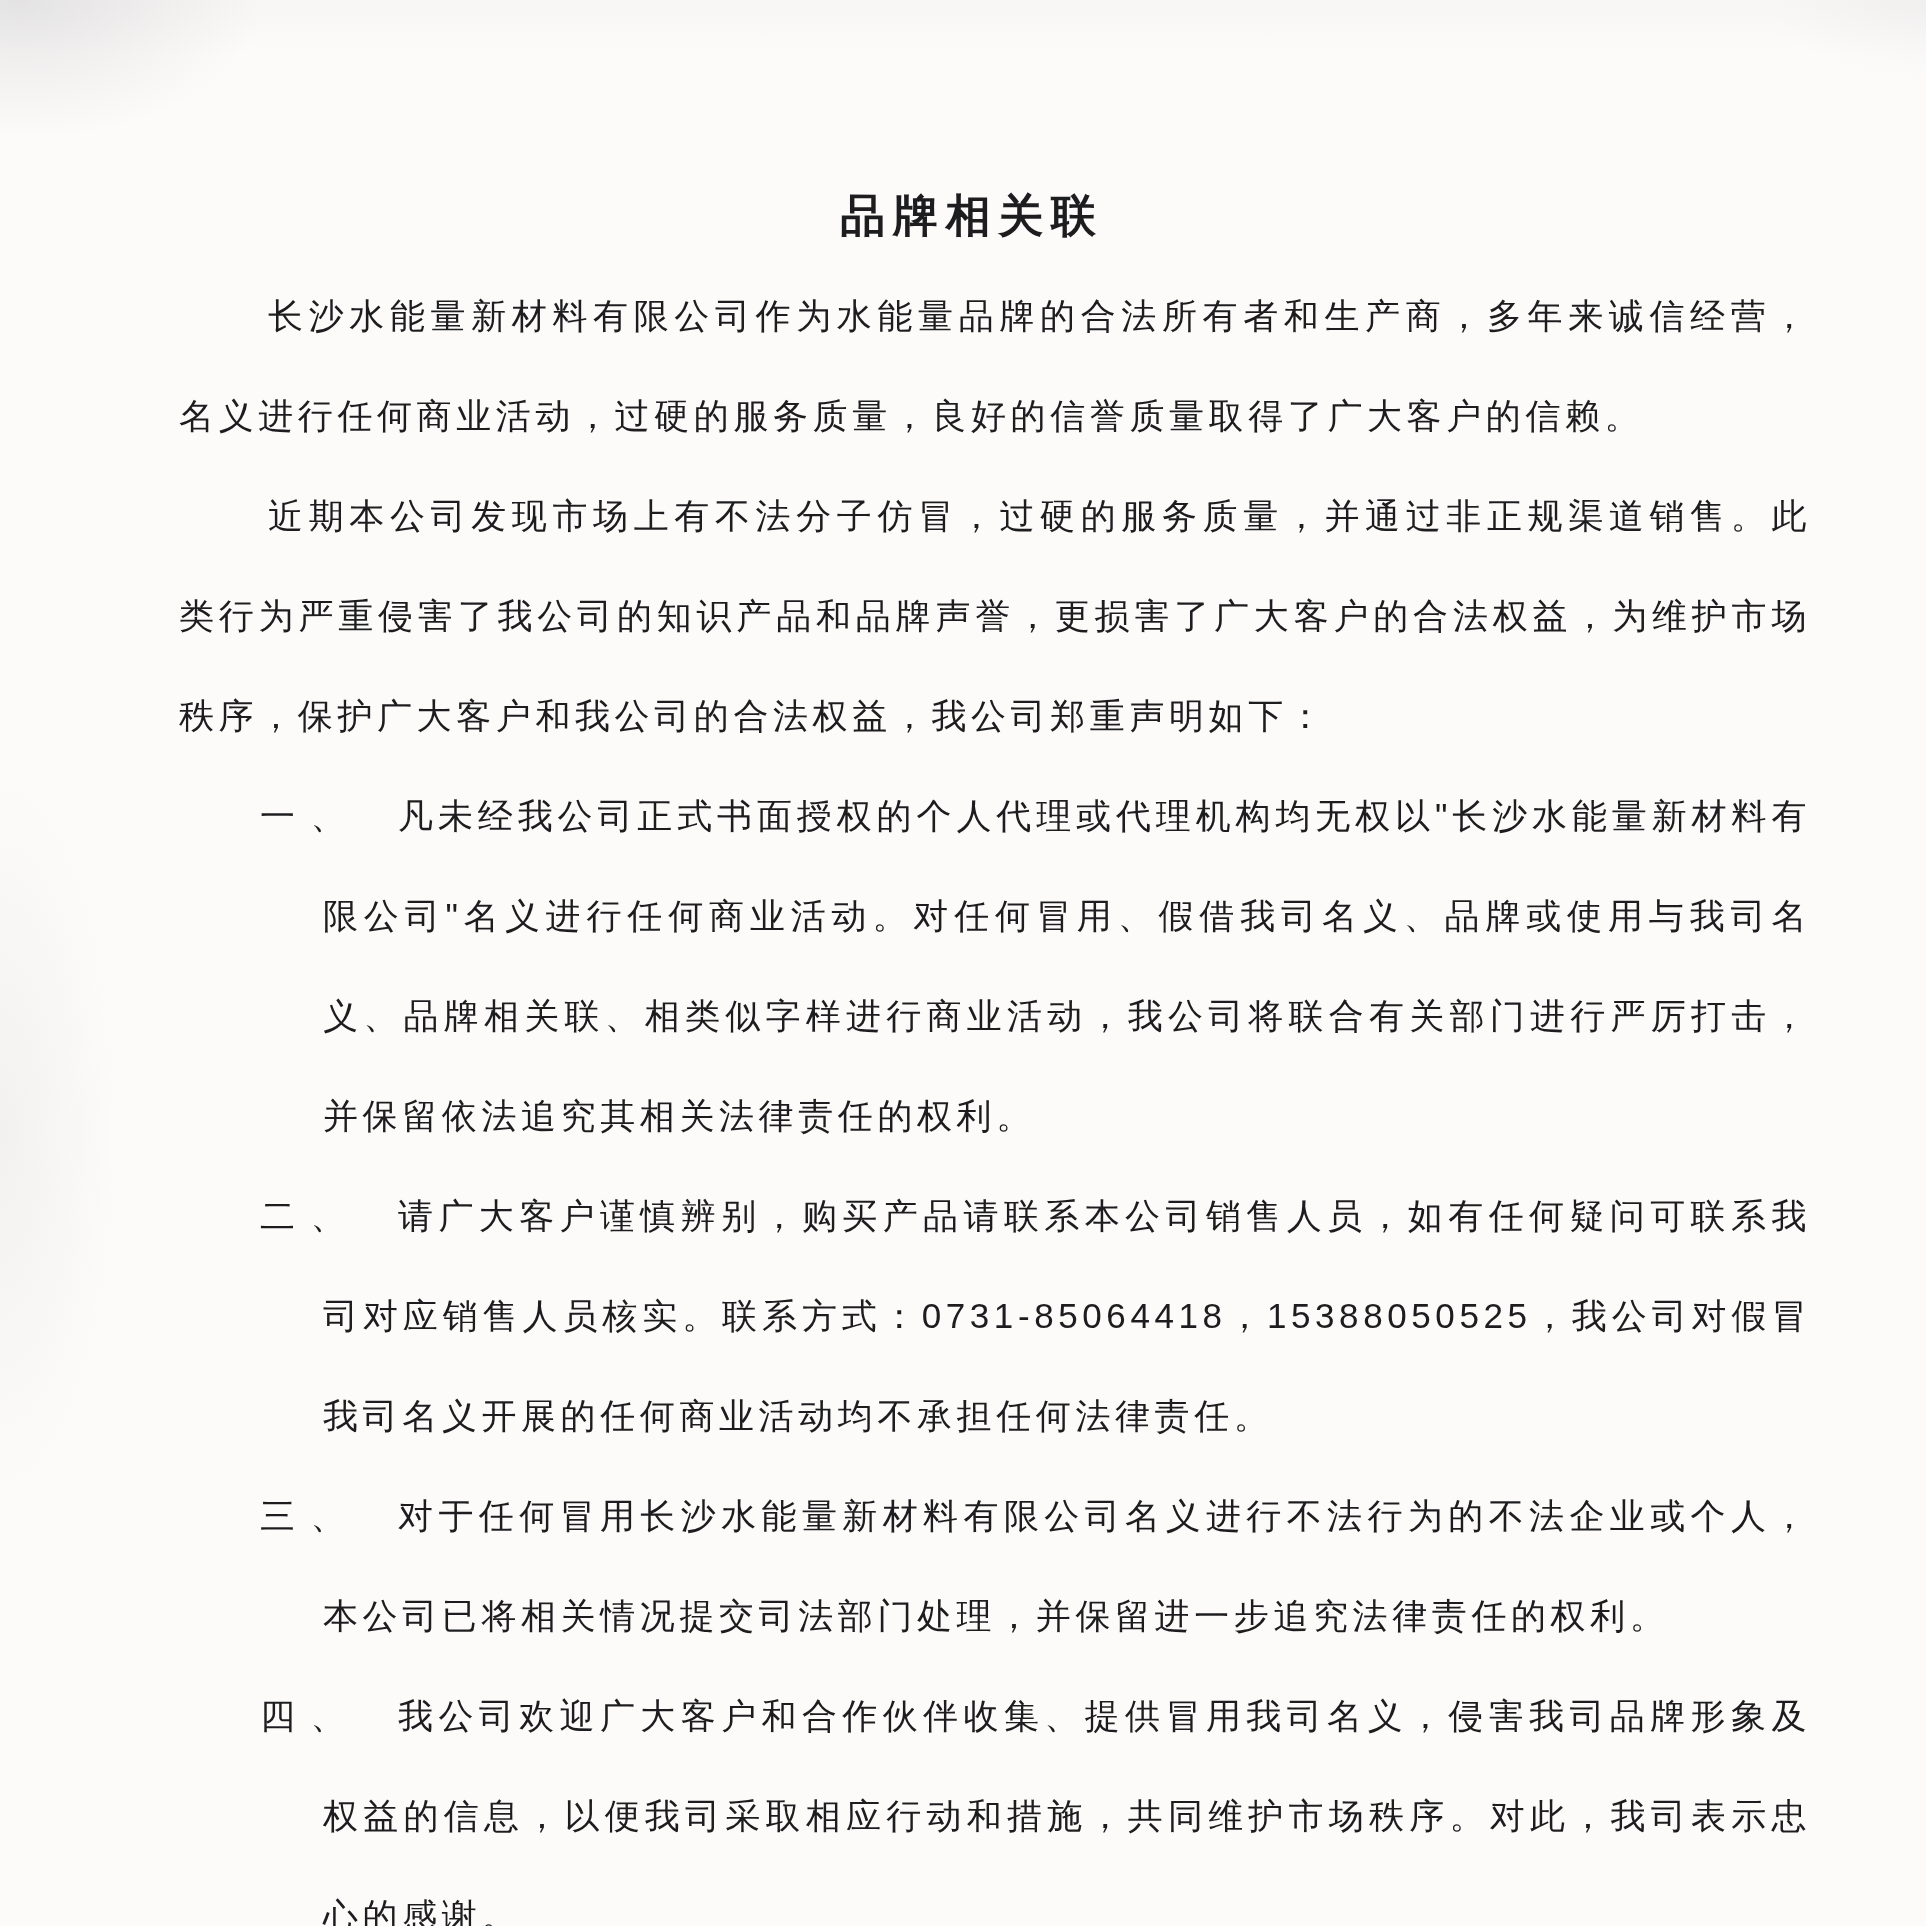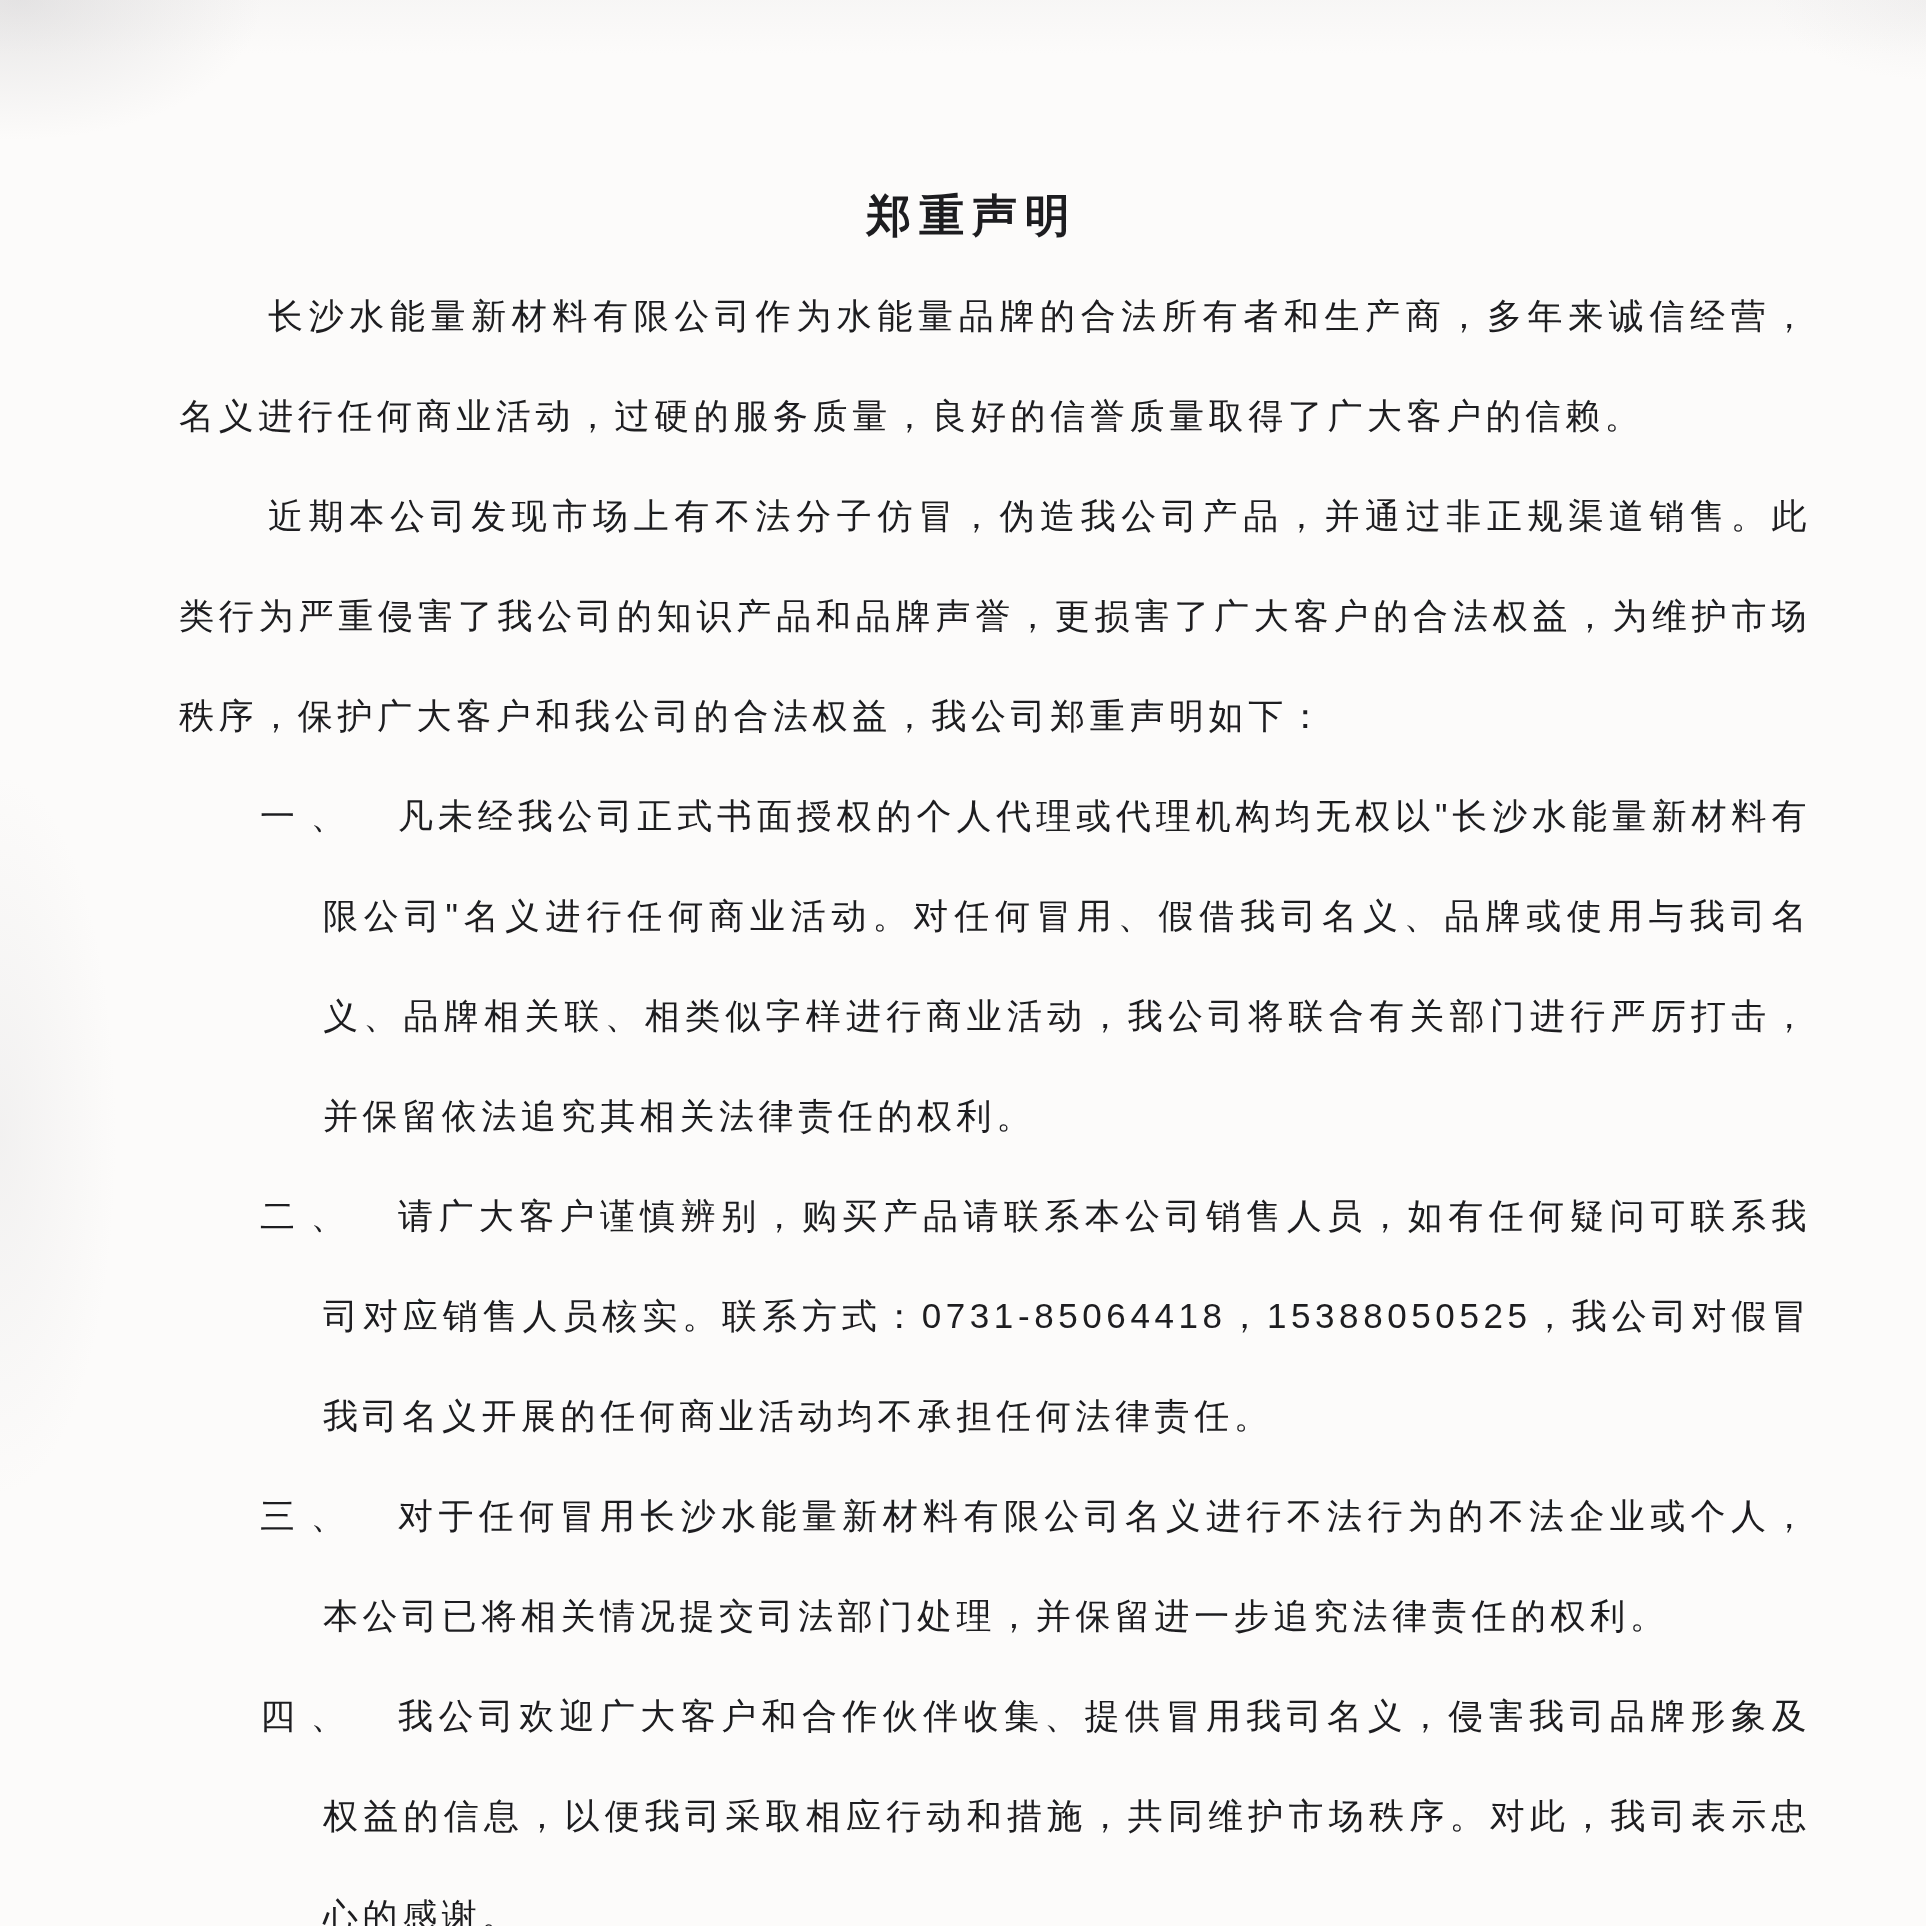--- a/index.html
+++ b/index.html
@@ -44,24 +44,24 @@
     position:absolute; left:81px; top:0;
     text-indent:0; letter-spacing:15.4px;
   }
 </style>
 </head>
 <body>
 
 <div class="page">
 
   <div class="content">
-    <div class="doc-title">郑重声明</div>
+    <div class="doc-title">品牌相关联</div>
 
     <div class="para">长沙水能量新材料有限公司作为水能量品牌的合法所有者和生产商，多年来诚信经营，名义进行任何商业活动，过硬的服务质量，良好的信誉质量取得了广大客户的信赖。</div>
-    <div class="para">近期本公司发现市场上有不法分子仿冒，伪造我公司产品，并通过非正规渠道销售。此类行为严重侵害了我公司的知识产品和品牌声誉，更损害了广大客户的合法权益，为维护市场秩序，保护广大客户和我公司的合法权益，我公司郑重声明如下：</div>
+    <div class="para">近期本公司发现市场上有不法分子仿冒，过硬的服务质量，并通过非正规渠道销售。此类行为严重侵害了我公司的知识产品和品牌声誉，更损害了广大客户的合法权益，为维护市场秩序，保护广大客户和我公司的合法权益，我公司郑重声明如下：</div>
 
     <div class="item">
       <span class="no">一、</span><span>凡未经我公司正式书面授权的个人代理或代理机构均无权以"长沙水能量新材料有限公司"名义进行任何商业活动。对任何冒用、假借我司名义、品牌或使用与我司名义、品牌相关联、相类似字样进行商业活动，我公司将联合有关部门进行严厉打击，并保留依法追究其相关法律责任的权利。</span>
     </div>
 
     <div class="item">
       <span class="no">二、</span><span>请广大客户谨慎辨别，购买产品请联系本公司销售人员，如有任何疑问可联系我司对应销售人员核实。联系方式：0731-85064418，15388050525，我公司对假冒我司名义开展的任何商业活动均不承担任何法律责任。</span>
     </div>
 
     <div class="item">

